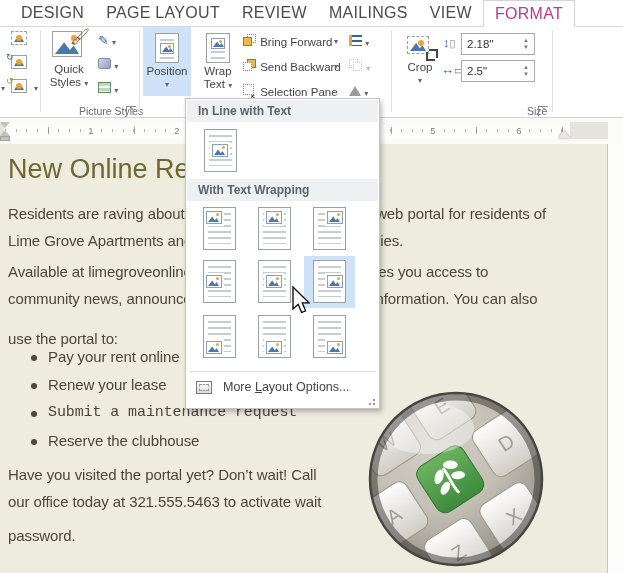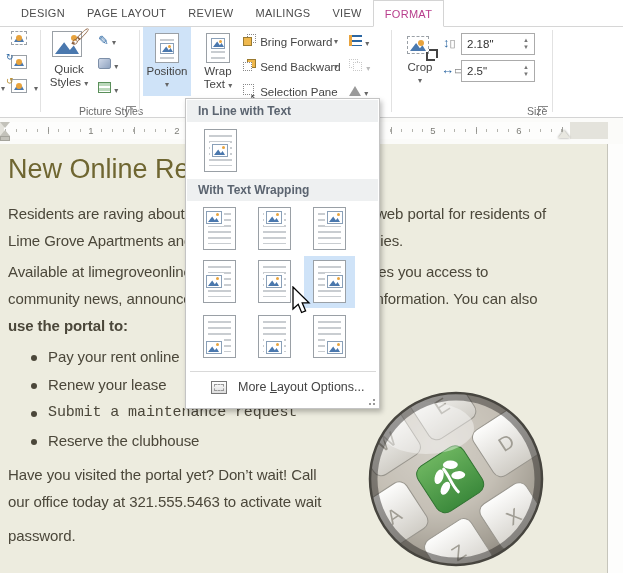--- a/index.html
+++ b/index.html
@@ -4,21 +4,21 @@
 <style>
   * { margin:0; padding:0; box-sizing:border-box; }
   html,body { background:#fff; }
   body { font-family:"Liberation Sans", sans-serif; }
   .screen { position:relative; width:623px; height:573px; overflow:hidden; background:#fdfdfc; }
   .abs { position:absolute; }
 
   
   .tabbar { position:absolute; top:0; left:0; width:623px; height:27px; background:#fff;
             border-bottom:1px solid #d6d6d6; display:flex; align-items:stretch; padding-left:10px; z-index:3; }
-  .tab { font-size:11px; color:#4c4c4c; letter-spacing:.3px; line-height:26px; padding:0 11px; white-space:nowrap; }
+  .tab { font-size:16px; color:#4c4c4c; letter-spacing:.3px; line-height:26px; padding:0 11px; white-space:nowrap; }
   .tab.active { color:#b83d8c; background:#fff; border:1px solid #d4d4d4; border-bottom:1px solid #fff;
                 margin-bottom:-1px; height:27px; z-index:4; }
 
   
   .ribbon { position:absolute; top:27px; left:0; width:623px; height:91px; background:#fff;
             border-bottom:1px solid #d4d4d4; z-index:2; }
   .rdiv { position:absolute; top:3px; height:82px; width:1px; background:#e2e2e2; }
   .rlabel { position:absolute; top:78px; font-size:10.5px; color:#6a6a6a; white-space:nowrap;padding-left:22px; }
   .launcher { position:absolute; top:79px; width:10px; height:10px; border-left:1px solid #8a8a8a; border-top:1px solid #8a8a8a; }
   .launcher::after { content:"\2198"; position:absolute; left:1px; top:-3px; font-size:7px; color:#8a8a8a; }
@@ -82,21 +82,21 @@
           background-image:repeating-linear-gradient(to bottom, #c9cdd1 0 2px, transparent 2px 6px);
           background-size:calc(100% - 8px) calc(100% - 10px); background-position:4px 5px; background-repeat:no-repeat; }
   .cell { position:absolute; width:51px; height:52px; }
   .cell .tile { left:9px; top:4px; }
   .cell.selected { background:#cfe3f8; }
   .tile .mini-pic { width:16px; height:13px; }
   .p-tl .mini-pic { left:2px; top:3px; }   .p-tc .mini-pic { left:7px; top:3px; }   .p-tr .mini-pic { right:2px; top:3px; }
   .p-ml .mini-pic { left:2px; top:14px; }  .p-mc .mini-pic { left:7px; top:14px; }  .p-mr .mini-pic { right:2px; top:14px; }
   .p-bl .mini-pic { left:2px; bottom:3px; }.p-bc .mini-pic { left:7px; bottom:3px; }.p-br .mini-pic { right:2px; bottom:3px; }
   .menu-sep { position:absolute; left:4px; width:186px; height:1px; background:#d9d9d9; }
-  .menu-item { position:absolute; left:16px; width:226px; height:28px; font-size:12.5px; color:#444; line-height:28px; }
+  .menu-item { position:absolute; left:1px; width:226px; height:28px; font-size:12.5px; color:#444; line-height:28px; }
   .menu-item .mi-icon { position:absolute; left:9px; top:8px; width:16px; height:13px; border:1px solid #777;
                         background:linear-gradient(#fff,#ddd); }
   .menu-item .mi-icon::before { content:""; position:absolute; left:2px; top:2px; right:2px; bottom:2px; border:1px dashed #999; }
   .menu-item .mi-text { position:absolute; left:36px; top:0; }
   .accel { text-decoration:underline; }
   .grip { position:absolute; right:4px; bottom:3px; width:10px; height:8px; }
   .grip i { position:absolute; width:2px; height:2px; background:#9a9a9a; }
 
   
   .cursor { position:absolute; left:291px; top:286px; z-index:20; }
@@ -268,21 +268,21 @@
   </div>
 
   <div class="page">
     <div class="dline h1">New Online Resident Portal</div>
 
     <div class="dline" style="top:61px;">Residents are raving about Lime Grove Online, the new web portal for residents of</div>
     <div class="dline" style="top:88px;">Lime Grove Apartments and Lime Grove Villas communities.</div>
 
     <div class="dline" style="top:119px;">Available at limegroveonline.com, Lime Grove Online gives you access to</div>
     <div class="dline" style="top:146px;">community news, announcements, and other important information. You can also</div>
-    <div class="dline" style="top:173px;font-weight:bold;">use the portal to:</div>
+    <div class="dline" style="top:186px;">use the portal to:</div>
 
     <span class="bullet-dot" style="top:211px;"></span>
     <div class="dline bullet-text" style="top:204px;">Pay your rent online</div>
     <span class="bullet-dot" style="top:239px;"></span>
     <div class="dline bullet-text" style="top:232px;">Renew your lease</div>
     <span class="bullet-dot" style="top:267px;"></span>
     <div class="dline bullet-text" style="top:260px;font-family:Liberation Mono, monospace;">Submit a maintenance request</div>
     <span class="bullet-dot" style="top:295px;"></span>
     <div class="dline bullet-text" style="top:288px;">Reserve the clubhouse</div>
 

